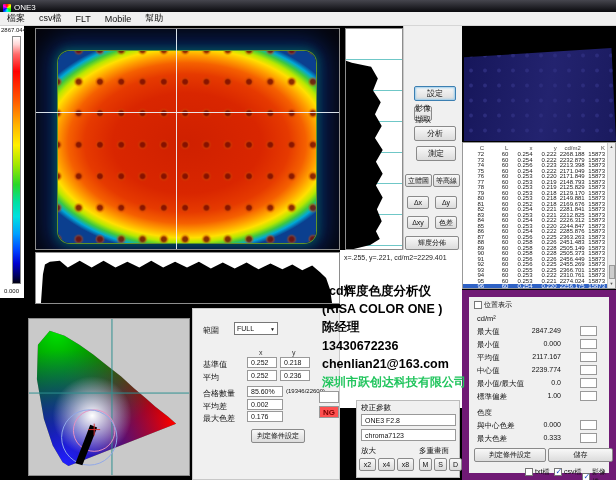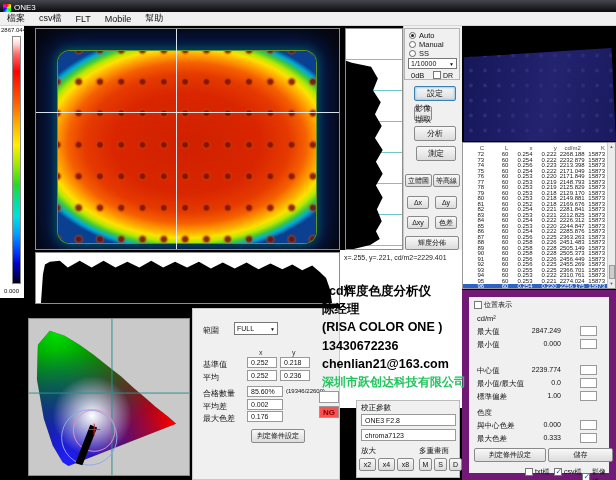--- a/index.html
+++ b/index.html
@@ -167,43 +167,20 @@
   <div class="abs white-underlay"></div>
 
   <div class="abs hprofile">
     <svg viewBox="0 0 305 52" preserveAspectRatio="none">
       <polygon fill="#000" points="5,52 7,22 9,12 14,9 24,8 32,15 44,8 56,15 68,8 80,15 92,9 104,15 116,8 128,15 140,9 152,15 164,9 176,16 188,10 200,16 212,10 224,17 236,11 248,17 258,12 268,18 278,13 286,20 292,26 296,38 298,52"></polygon>
     </svg>
   </div>
 
   <div class="abs status-text">x=.255, y=.221, cd/m2=2229.401</div>
 
-  <div class="abs groupbox">
-    <div class="radio-row" style="top:2px">
-      <span class="radio sel"></span>
-      <span>Auto</span>
-    </div>
-    <div class="radio-row" style="top:11px">
-      <span class="radio"></span>
-      <span>Manual</span>
-    </div>
-    <div class="radio-row" style="top:20px">
-      <span class="radio"></span>
-      <span>SS</span>
-    </div>
-    <div class="sel-box" style="position:absolute;left:3px;top:29px;width:49px;height:11px">
-      <span>1/10000</span>
-      <span style="font-size:5px">▼</span>
-    </div>
-    <div style="position:absolute;left:6px;top:42px">0dB</div>
-    <div class="check-row" style="left:28px;top:42px">
-      <span class="cb"></span>
-      <span>DR</span>
-    </div>
-  </div>
 
   <div class="btn default" style="left:414px;top:86px;width:42px;height:15px">設定</div>
   <div class="btn" style="left:414px;top:106px;width:18px;height:15px">影像擷取</div>
   <div class="btn" style="left:414px;top:126px;width:42px;height:15px">分析</div>
   <div class="btn" style="left:416px;top:146px;width:40px;height:15px">測定</div>
   <div class="btn small" style="left:405px;top:174px;width:27px;height:13px">立體圖</div>
   <div class="btn small" style="left:433px;top:174px;width:27px;height:13px">等高線</div>
   <div class="btn small" style="left:407px;top:196px;width:22px;height:13px">Δx</div>
   <div class="btn small" style="left:435px;top:196px;width:22px;height:13px">Δy</div>
   <div class="btn small" style="left:407px;top:216px;width:22px;height:13px">Δxy</div>
@@ -444,20 +421,25 @@
     <div style="position:absolute;left:8px;top:17px">cd/m²</div>
 
     <div class="stat-row" style="top:29px">
       <span class="stat-label">最大值</span>
       <span class="stat-value">2847.249</span>
       <span class="stat-box"></span>
     </div>
     <div class="stat-row" style="top:42px">
       <span class="stat-label">最小值</span>
       <span class="stat-value">0.000</span>
+      <span class="stat-box"></span>
+    </div>
+    <div class="stat-row" style="top:55px">
+      <span class="stat-label">平均值</span>
+      <span class="stat-value">2117.167</span>
       <span class="stat-box"></span>
     </div>
     <div class="stat-row" style="top:81px">
       <span class="stat-label">最小值/最大值</span>
       <span class="stat-value">0.0</span>
       <span class="stat-box"></span>
     </div>
     <div class="stat-row" style="top:68px">
       <span class="stat-label">中心值</span>
       <span class="stat-value">2239.774</span>
@@ -580,20 +562,20 @@
     <div class="btn small" style="left:21px;top:57px;width:17px;height:13px">x4</div>
     <div class="btn small" style="left:40px;top:57px;width:17px;height:13px">x8</div>
     <span style="position:absolute;left:62px;top:45px">多重畫面</span>
     <div class="btn small" style="left:62px;top:57px;width:13px;height:13px">M</div>
     <div class="btn small" style="left:77px;top:57px;width:13px;height:13px">S</div>
     <div class="btn small" style="left:92px;top:57px;width:13px;height:13px">D</div>
   </div>
 
   <div class="abs watermark">
     <div>ccd辉度色度分析仪</div>
+    <div>(RISA COLOR ONE )</div>
     <div>陈经理</div>
-    <div>(RISA COLOR ONE )</div>
     <div>13430672236</div>
     <div>chenlian21@163.com</div>
     <div class="company">深圳市跃创达科技有限公司</div>
   </div>
 
 </div>
 
 </body></html>

